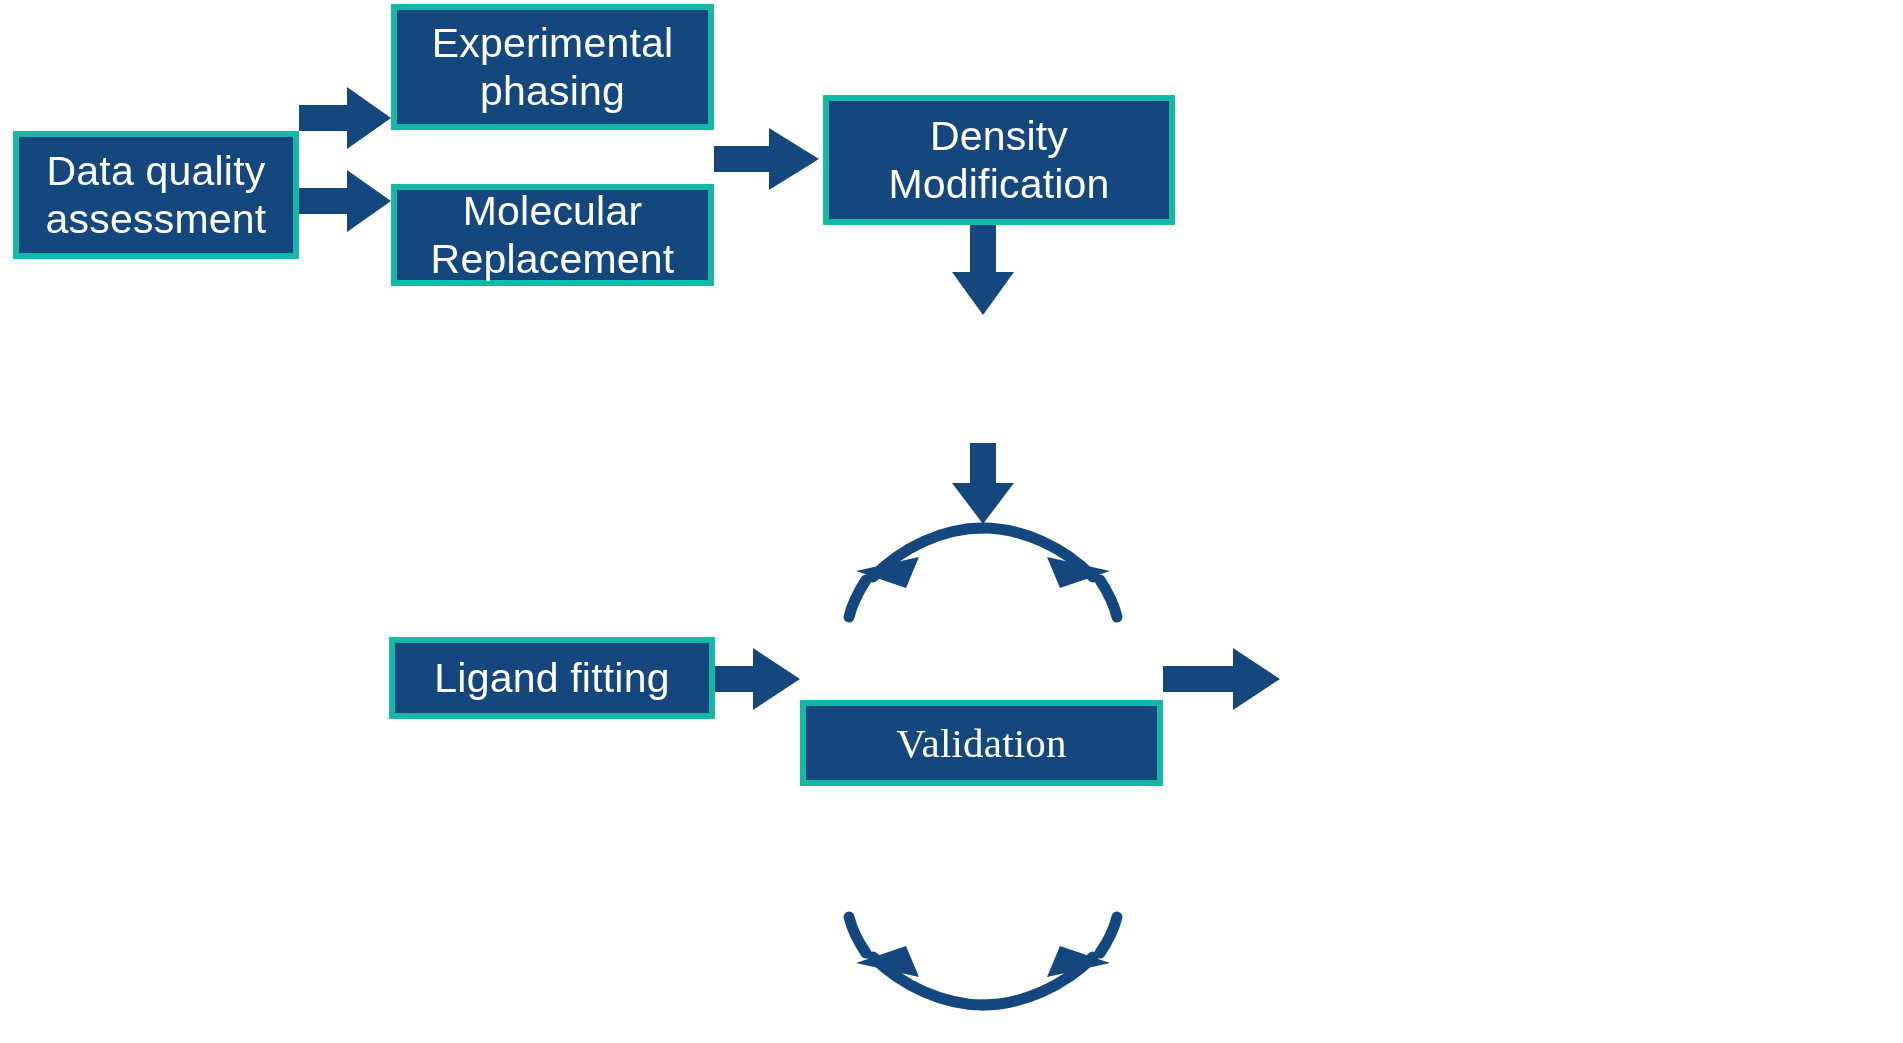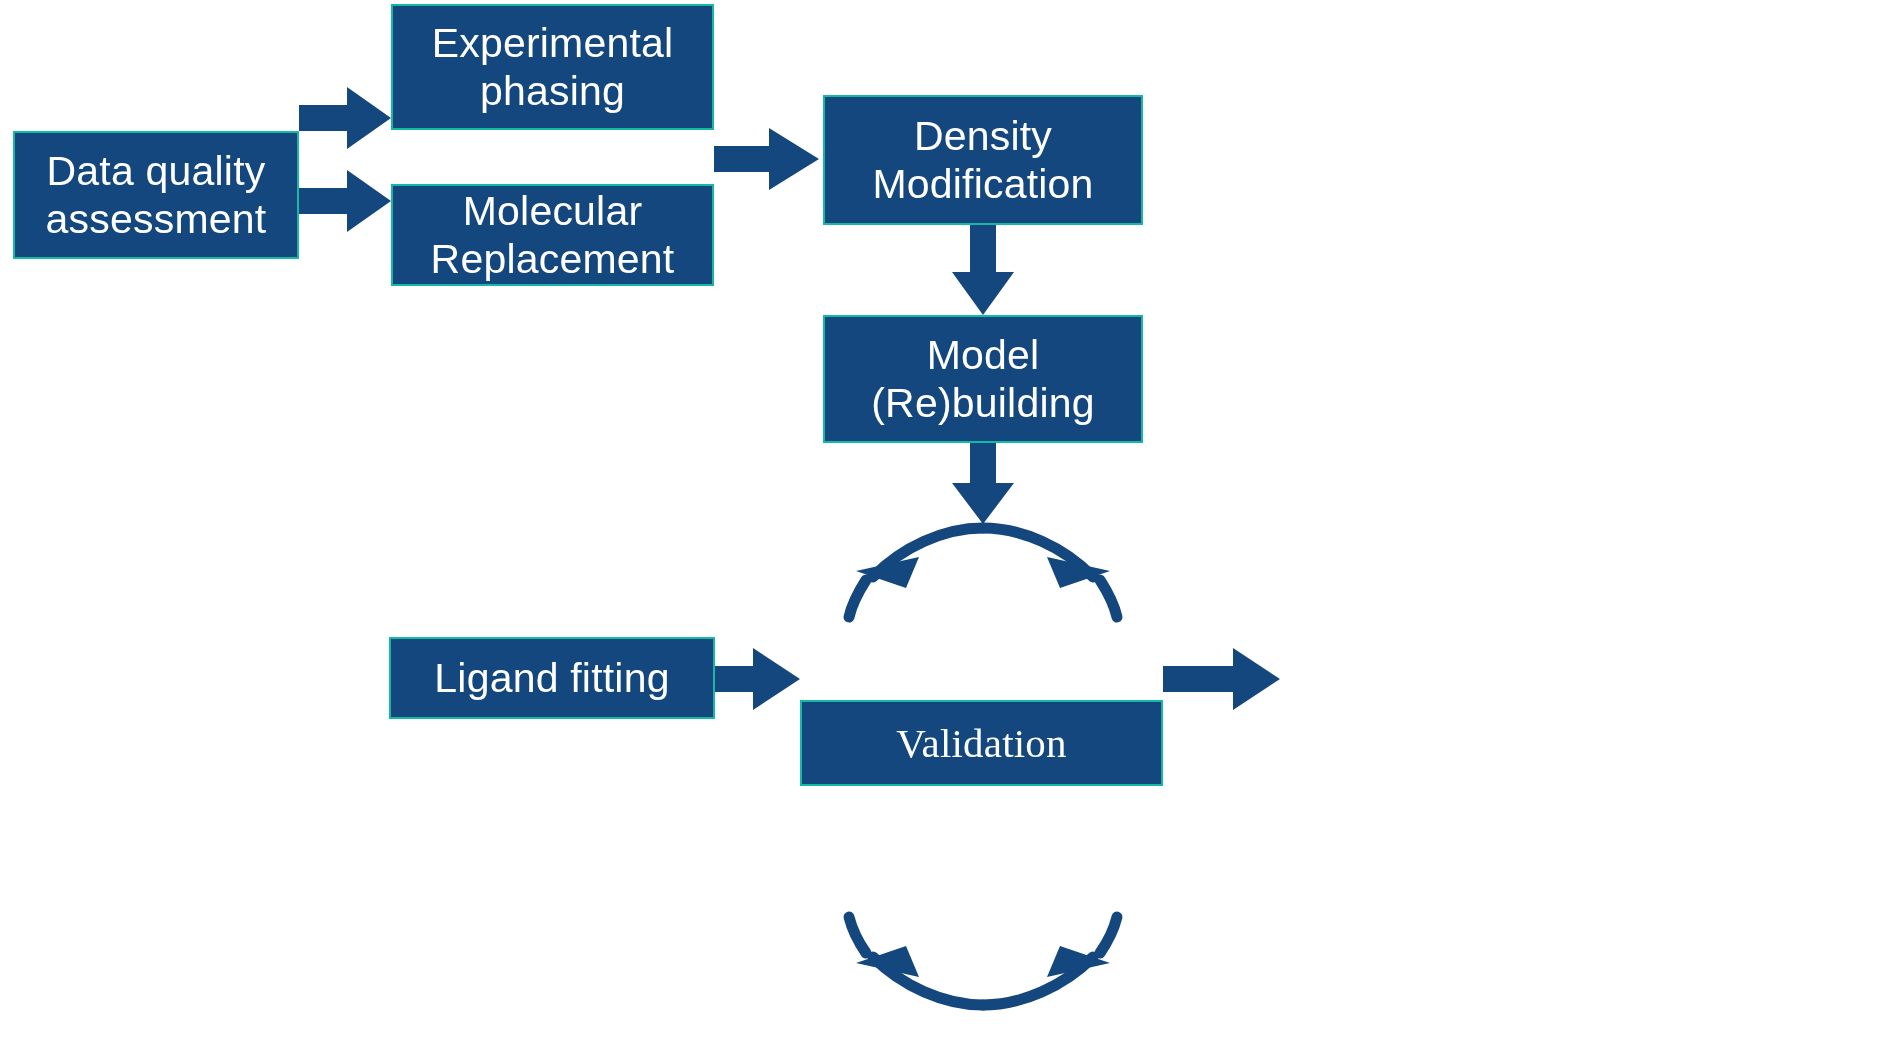--- a/index.html
+++ b/index.html
@@ -15,39 +15,39 @@
     position: relative;
     width: 1903px;
     height: 1043px;
     background: #ffffff;
     overflow: hidden;
   }
   .node {
     position: absolute;
     box-sizing: border-box;
     background: #14477D;
-    border: 2px solid #14b8a6;
+    border: 6px solid #14b8a6;
     color: #ffffff;
     display: flex;
     align-items: center;
     justify-content: center;
     text-align: center;
     line-height: 1.18;
     font-weight: 400;
     white-space: pre-line;
     letter-spacing: 0.2px;
     z-index: 3;
   }
   .node span { display: block; }
 
   
   #node-data-quality       { left: 13px;   top: 95px;  width: 286px;  height: 128px; font-size: 41px; margin-top: 36px; }
   #node-experimental       { left: 391px;  top: 4px;   width: 323px;  height: 126px; font-size: 41px; }
   #node-molecular          { left: 391px;  top: 184px; width: 323px;  height: 102px; font-size: 41px; }
-  #node-density            { left: 823px;  top: 95px;  width: 320px;  height: 130px; font-size: 41px; }
+  #node-density            { left: 823px;  top: 95px;  width: 352px;  height: 130px; font-size: 41px; }
   #node-model-rebuilding   { left: 823px;  top: 315px; width: 320px;  height: 128px; font-size: 41px; }
   #node-refinement         { left: 800px;  top: 571px; width: 363px;  height: 80px;  font-size: 41px; z-index: 4;}
   #node-validation         { left: 800px;  top: 700px; width: 363px;  height: 86px;  font-size: 41px; z-index: 4; font-family: Liberation Serif, serif;}
   #node-ligand-fitting     { left: 389px;  top: 637px; width: 326px;  height: 82px;  font-size: 41px; }
   #node-deposition         { left: 1280px; top: 637px; width: 290px;  height: 82px;  font-size: 41px; }
 
   .edge-layer {
     position: absolute;
     left: 0; top: 0;
     width: 1903px;
@@ -127,24 +127,20 @@
   <div class="node" id="node-molecular">
     <span>Molecular
 Replacement</span>
   </div>
 
   <div class="node" id="node-density">
     <span>Density
 Modification</span>
   </div>
 
-  <div class="node" id="node-model-rebuilding">
-    <span>Model
-(Re)building</span>
-  </div>
 
 
   <div class="node" id="node-validation">
     <span>Validation</span>
   </div>
 
   <div class="node" id="node-ligand-fitting">
     <span>Ligand fitting</span>
   </div>
 

